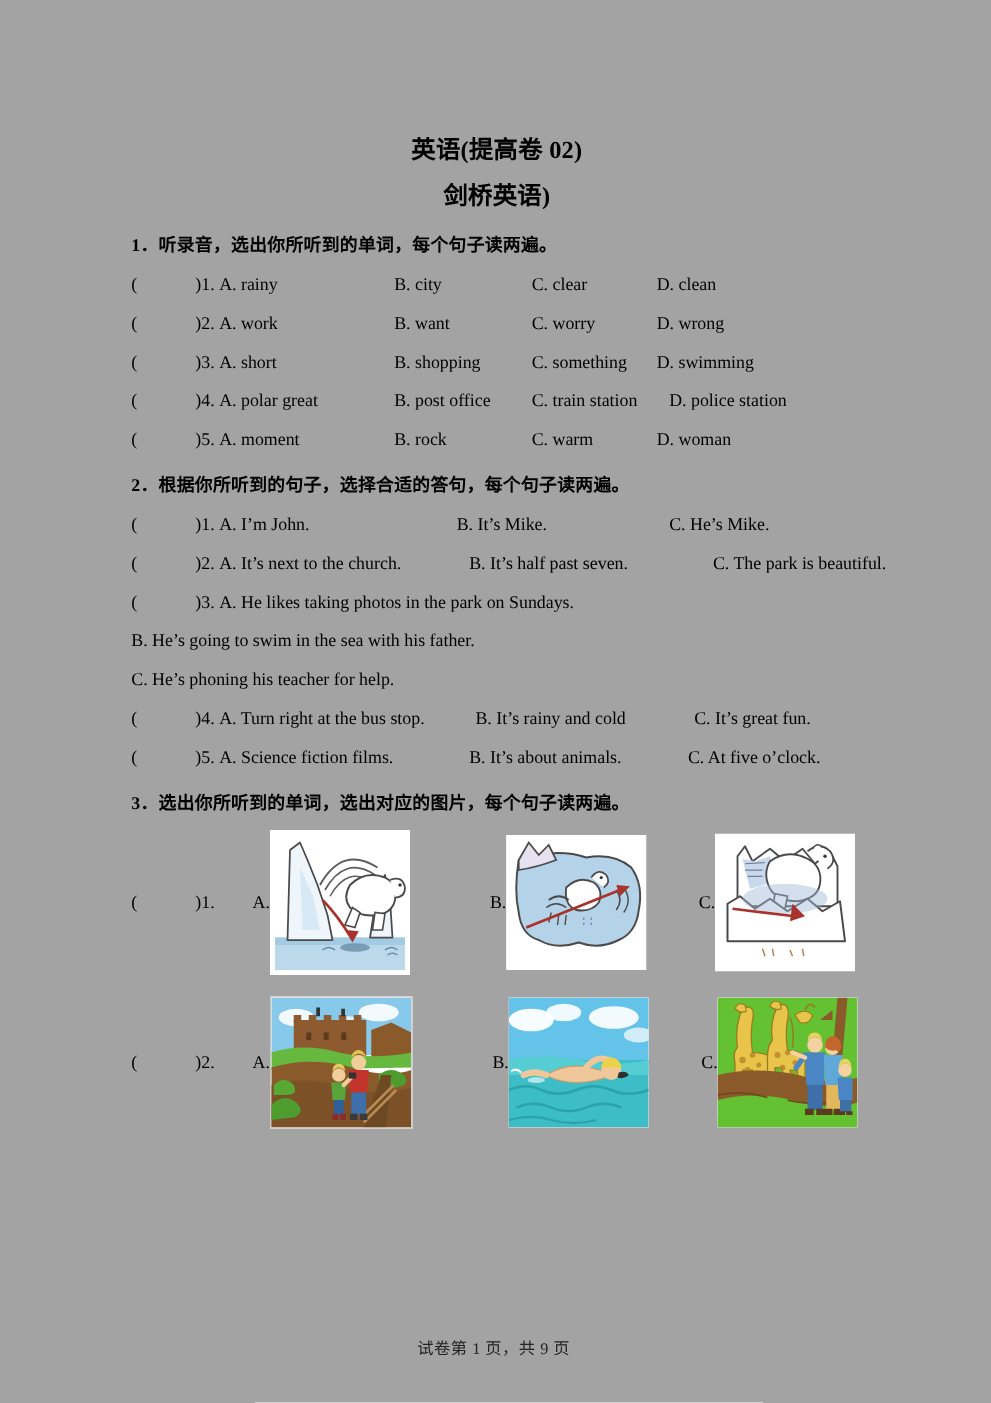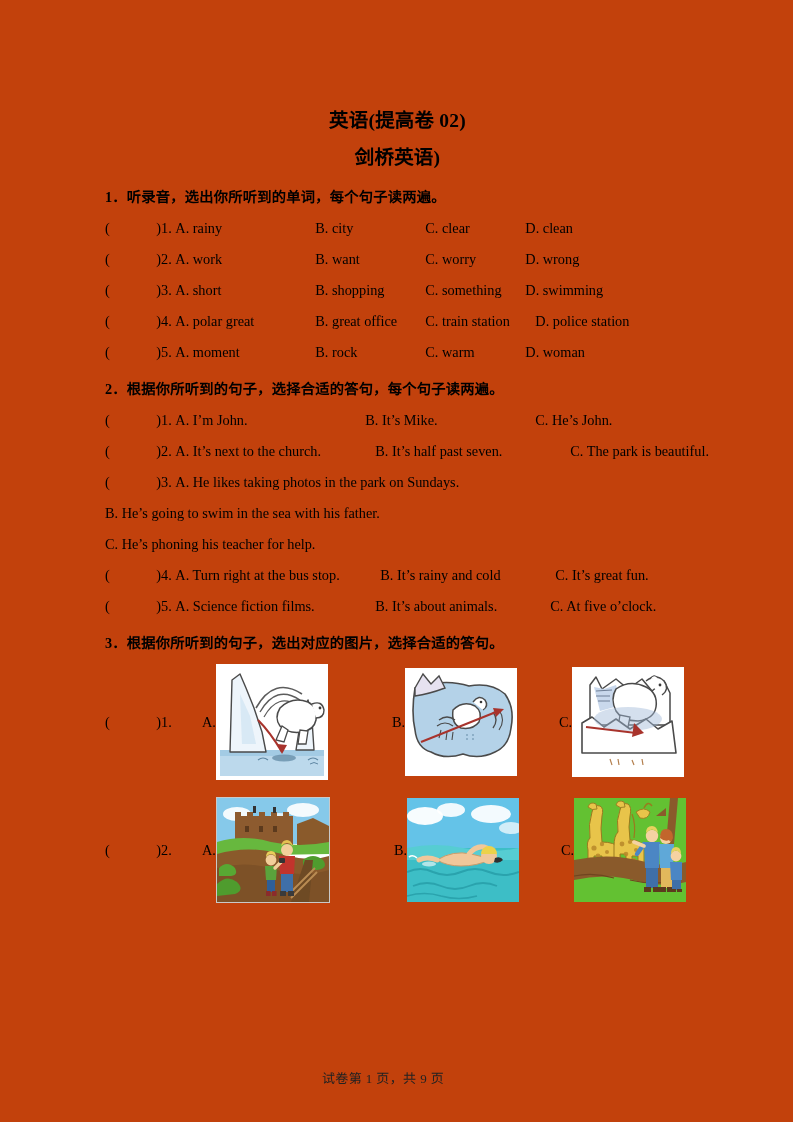--- a/index.html
+++ b/index.html
@@ -10,21 +10,21 @@
   }
   body {
     font-family: "Liberation Serif", "DejaVu Serif", serif;
     color: #000000;
   }
   .page {
     position: relative;
     width: 793px;
     height: 1122px;
     margin: 0 auto;
-    background: #c2410c;
+    background: #a3a3a3;
     overflow: hidden;
     box-sizing: border-box;
   }
   .content {
     position: absolute;
     left: 105px;
     top: 104px;
     width: 585px;
   }
 
@@ -101,21 +101,21 @@
     display: block;
     overflow: hidden;
     position: relative;
     background: #ffffff;
   }
   .thumb svg { display: block; }
 
   
   .footer {
     position: absolute;
-    left: 0;
+    left: 12px;
     top: 1068px;
     width: 766px;
     text-align: center;
     font-size: 13px;
     color: #222222;
     letter-spacing: 0.4px;
   }
 </style>
 </head>
 <body>
@@ -130,43 +130,43 @@
     <div class="section-heading">
       <span class="sec-num">1．</span><span>听录音，选出你所听到的单词，每个句子读两遍。</span>
     </div>
 
     <div class="q-line"><span class="bracket"><span class="paren-open">(</span><span class="paren-close">)</span></span><span>1.</span> <span class="opt" style="width:140px">A. rainy</span><span class="opt" style="width:110px">B. city</span><span class="opt" style="width:100px">C. clear</span><span class="opt">D. clean</span></div>
 
     <div class="q-line"><span class="bracket"><span class="paren-open">(</span><span class="paren-close">)</span></span><span>2.</span> <span class="opt" style="width:140px">A. work</span><span class="opt" style="width:110px">B. want</span><span class="opt" style="width:100px">C. worry</span><span class="opt">D. wrong</span></div>
 
     <div class="q-line"><span class="bracket"><span class="paren-open">(</span><span class="paren-close">)</span></span><span>3.</span> <span class="opt" style="width:140px">A. short</span><span class="opt" style="width:110px">B. shopping</span><span class="opt" style="width:100px">C. something</span><span class="opt">D. swimming</span></div>
 
-    <div class="q-line"><span class="bracket"><span class="paren-open">(</span><span class="paren-close">)</span></span><span>4.</span> <span class="opt" style="width:140px">A. polar great</span><span class="opt" style="width:110px">B. great office</span><span class="opt" style="width:110px">C. train station</span><span class="opt">D. police station</span></div>
+    <div class="q-line"><span class="bracket"><span class="paren-open">(</span><span class="paren-close">)</span></span><span>4.</span> <span class="opt" style="width:140px">A. polar great</span><span class="opt" style="width:110px">B. post office</span><span class="opt" style="width:110px">C. train station</span><span class="opt">D. police station</span></div>
 
     <div class="q-line"><span class="bracket"><span class="paren-open">(</span><span class="paren-close">)</span></span><span>5.</span> <span class="opt" style="width:140px">A. moment</span><span class="opt" style="width:110px">B. rock</span><span class="opt" style="width:100px">C. warm</span><span class="opt">D. woman</span></div>
 
     <div class="section-heading">
       <span class="sec-num">2．</span><span>根据你所听到的句子，选择合适的答句，每个句子读两遍。</span>
     </div>
 
-    <div class="q-line"><span class="bracket"><span class="paren-open">(</span><span class="paren-close">)</span></span><span>1.</span> <span class="opt" style="width:190px">A. I’m John.</span><span class="opt" style="width:170px">B. It’s Mike.</span><span class="opt">C. He’s John.</span></div>
+    <div class="q-line"><span class="bracket"><span class="paren-open">(</span><span class="paren-close">)</span></span><span>1.</span> <span class="opt" style="width:190px">A. I’m John.</span><span class="opt" style="width:170px">B. It’s Mike.</span><span class="opt">C. He’s Mike.</span></div>
 
     <div class="q-line"><span class="bracket"><span class="paren-open">(</span><span class="paren-close">)</span></span><span>2.</span> <span class="opt" style="width:200px">A. It’s next to the church.</span><span class="opt" style="width:195px">B. It’s half past seven.</span><span class="opt">C. The park is beautiful.</span></div>
 
     <div class="q-line"><span class="bracket"><span class="paren-open">(</span><span class="paren-close">)</span></span><span>3.</span> <span class="opt">A. He likes taking photos in the park on Sundays.</span></div>
 
     <div class="q-line">B. He’s going to swim in the sea with his father.</div>
     <div class="q-line">C. He’s phoning his teacher for help.</div>
 
     <div class="q-line"><span class="bracket"><span class="paren-open">(</span><span class="paren-close">)</span></span><span>4.</span> <span class="opt" style="width:205px">A. Turn right at the bus stop.</span><span class="opt" style="width:175px">B. It’s rainy and cold</span><span class="opt">C. It’s great fun.</span></div>
 
     <div class="q-line"><span class="bracket"><span class="paren-open">(</span><span class="paren-close">)</span></span><span>5.</span> <span class="opt" style="width:200px">A. Science fiction films.</span><span class="opt" style="width:175px">B. It’s about animals.</span><span class="opt">C. At five o’clock.</span></div>
 
     <div class="section-heading">
-      <span class="sec-num">3．</span><span>根据你所听到的句子，选出对应的图片，选择合适的答句。</span>
+      <span class="sec-num">3．</span><span>选出你所听到的单词，选出对应的图片，每个句子读两遍。</span>
     </div>
 
     <div class="pic-row" style="margin-top:4px;">
       <span class="lead"><span class="bracket"><span class="paren-open">(</span><span class="paren-close">)</span></span><span>1.</span> </span>
 
       <span class="pic-cell">
         <span class="pic-label">A.</span>
         <span class="thumb" style="width:112px;height:116px;">
           <svg viewBox="0 0 112 116" width="112" height="116" aria-hidden="true">
             <rect x="0" y="0" width="112" height="116" fill="#ffffff"></rect>

